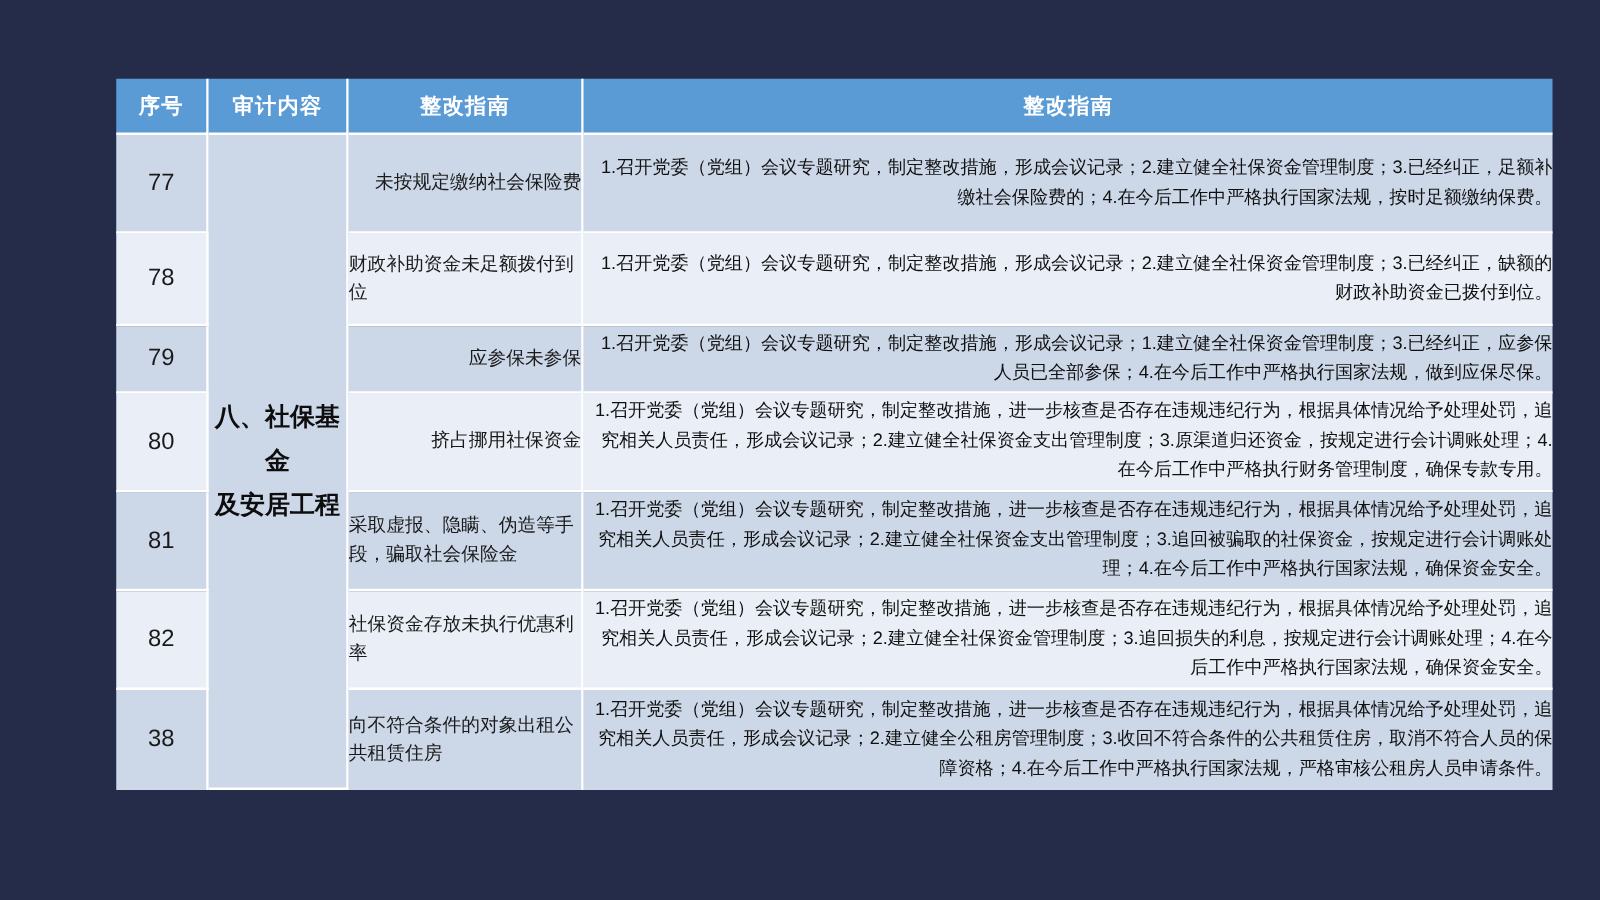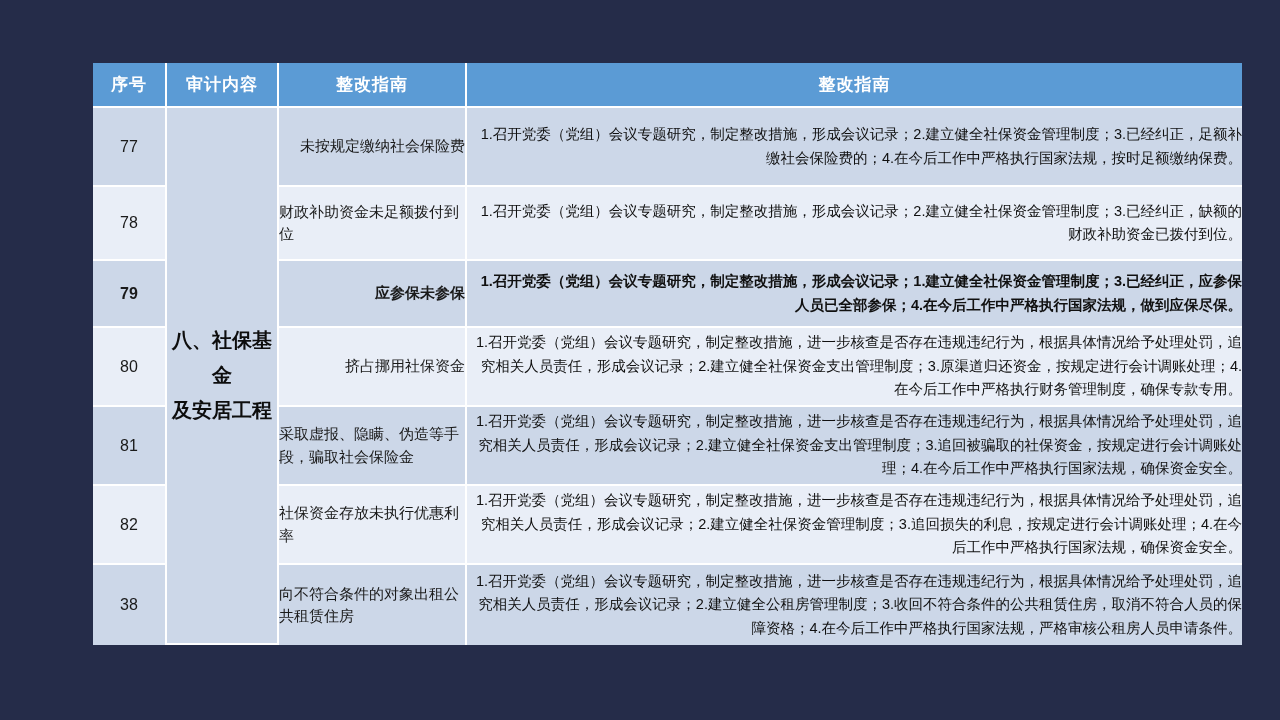--- a/index.html
+++ b/index.html
@@ -62,21 +62,21 @@
 
   
   tbody td {
     vertical-align: middle;
   }
   tbody td.last-col { border-right: none; }
   tbody tr:last-child td { border-bottom: none; }
 
   .c-idx {
     text-align: center;
-    font-size: 16px;
+    font-size: 19px;
     color: #1a1a1a;
   }
 
   .c-audit {
     text-align: center;
     font-size: 20px;
     font-weight: bold;
     color: #0d0d0d;
     line-height: 1.75;
     background: #ccd7e8;
@@ -140,21 +140,21 @@
               <div>及安居工程</div>
             </td>
             <td class="c-issue single">未按规定缴纳社会保险费</td>
             <td class="c-guide last-col">1.召开党委（党组）会议专题研究，制定整改措施，形成会议记录；2.建立健全社保资金管理制度；3.已经纠正，足额补缴社会保险费的；4.在今后工作中严格执行国家法规，按时足额缴纳保费。</td>
           </tr>
           <tr class="shade-b" style="height: 74px;">
             <td class="c-idx">78</td>
             <td class="c-issue multi">财政补助资金未足额拨付到位</td>
             <td class="c-guide last-col">1.召开党委（党组）会议专题研究，制定整改措施，形成会议记录；2.建立健全社保资金管理制度；3.已经纠正，缺额的财政补助资金已拨付到位。</td>
           </tr>
-          <tr class="shade-a" style="height: 67px; font-weight: bold;">
+          <tr class="shade-a" style="height: 54px;">
             <td class="c-idx">79</td>
             <td class="c-issue single">应参保未参保</td>
             <td class="c-guide last-col">1.召开党委（党组）会议专题研究，制定整改措施，形成会议记录；1.建立健全社保资金管理制度；3.已经纠正，应参保人员已全部参保；4.在今后工作中严格执行国家法规，做到应保尽保。</td>
           </tr>
           <tr class="shade-b" style="height: 79px;">
             <td class="c-idx">80</td>
             <td class="c-issue single">挤占挪用社保资金</td>
             <td class="c-guide last-col">1.召开党委（党组）会议专题研究，制定整改措施，进一步核查是否存在违规违纪行为，根据具体情况给予处理处罚，追究相关人员责任，形成会议记录；2.建立健全社保资金支出管理制度；3.原渠道归还资金，按规定进行会计调账处理；4.在今后工作中严格执行财务管理制度，确保专款专用。</td>
           </tr>
           <tr class="shade-a" style="height: 79px;">

